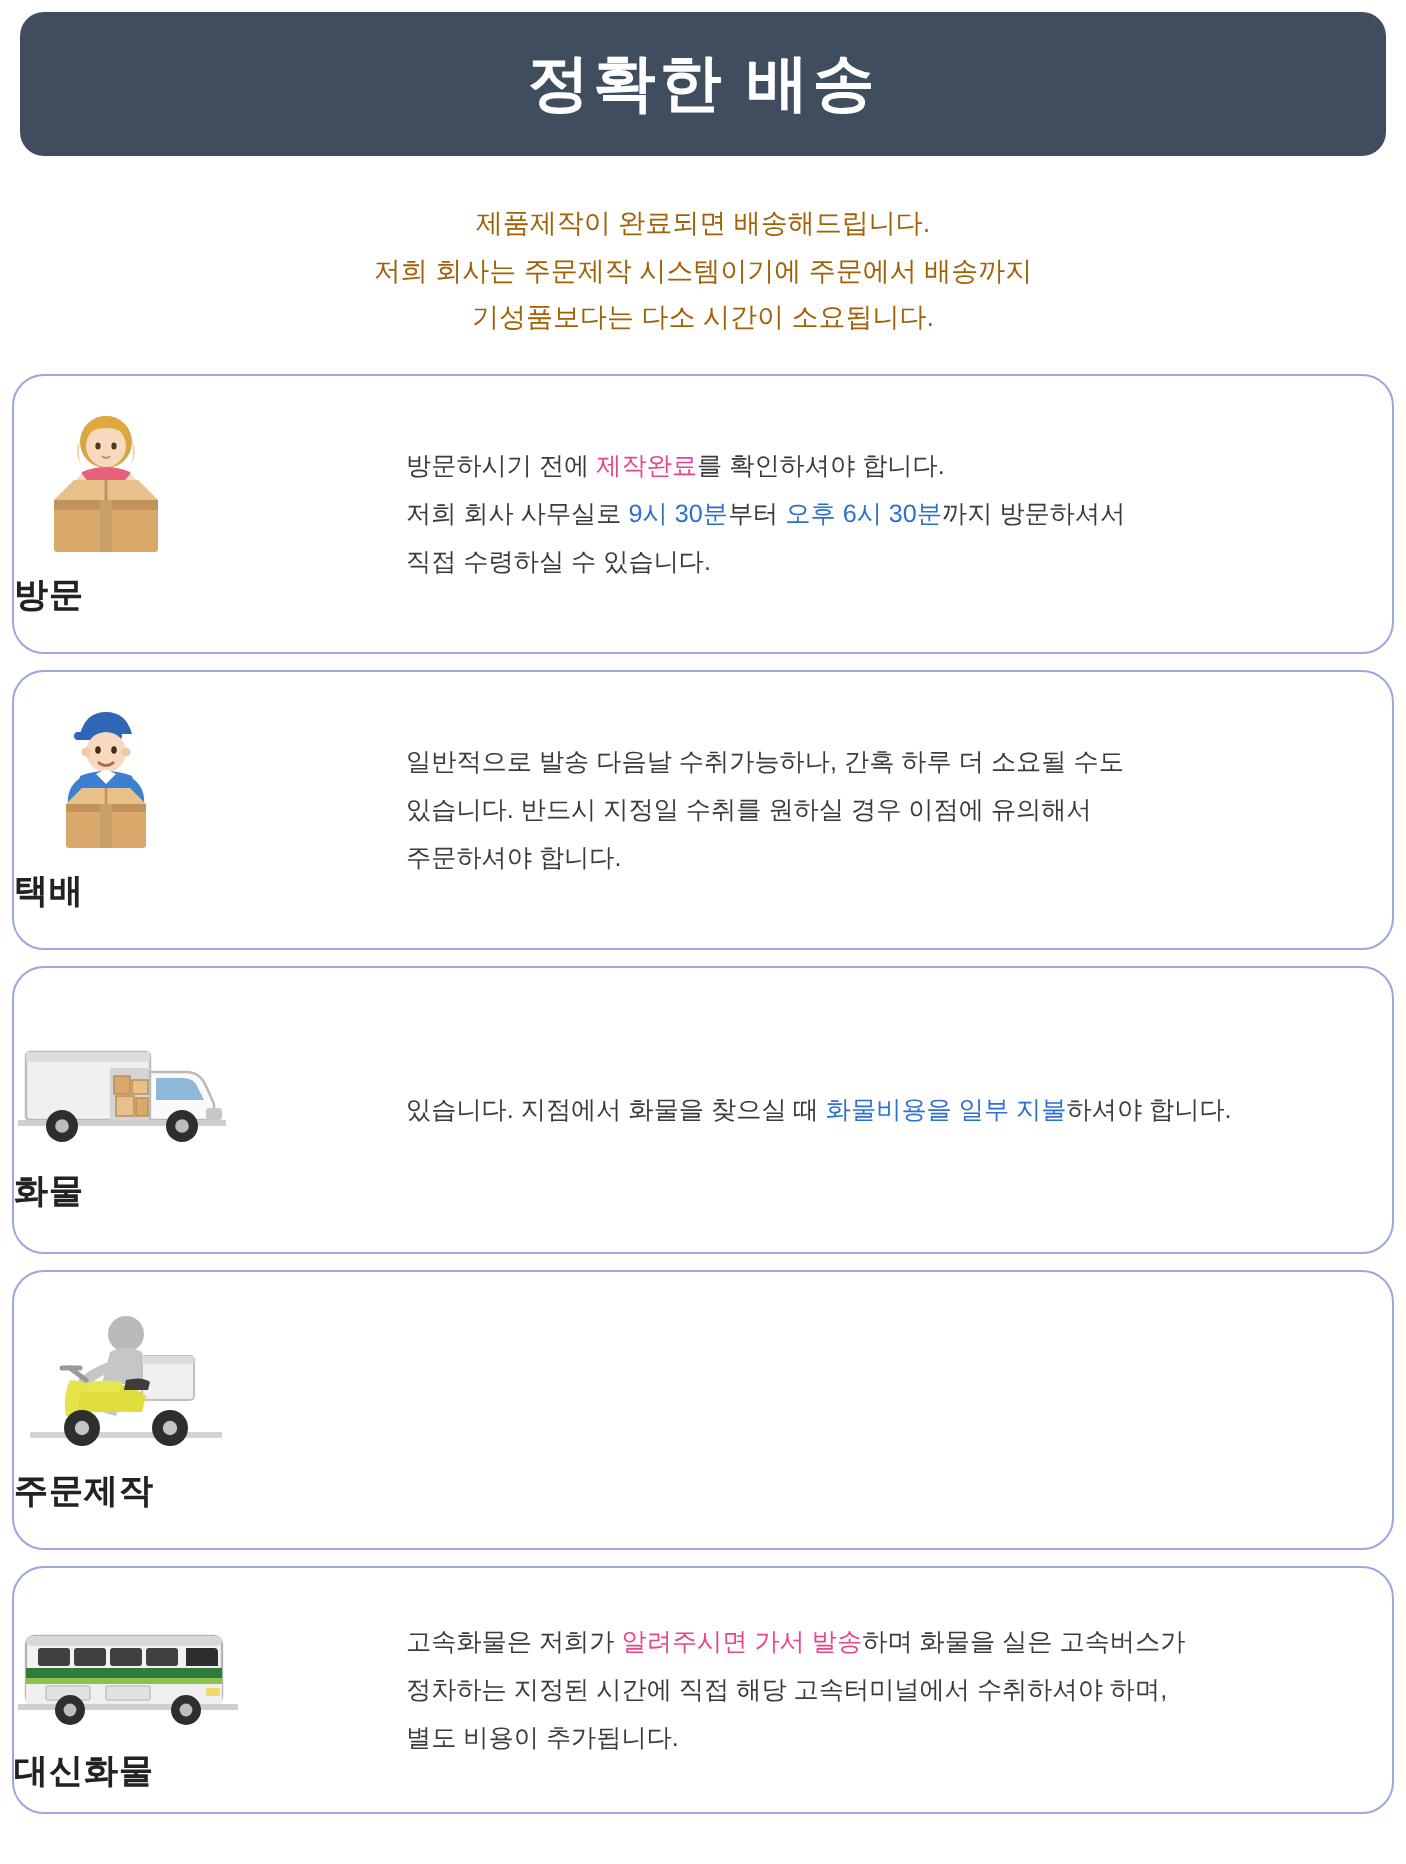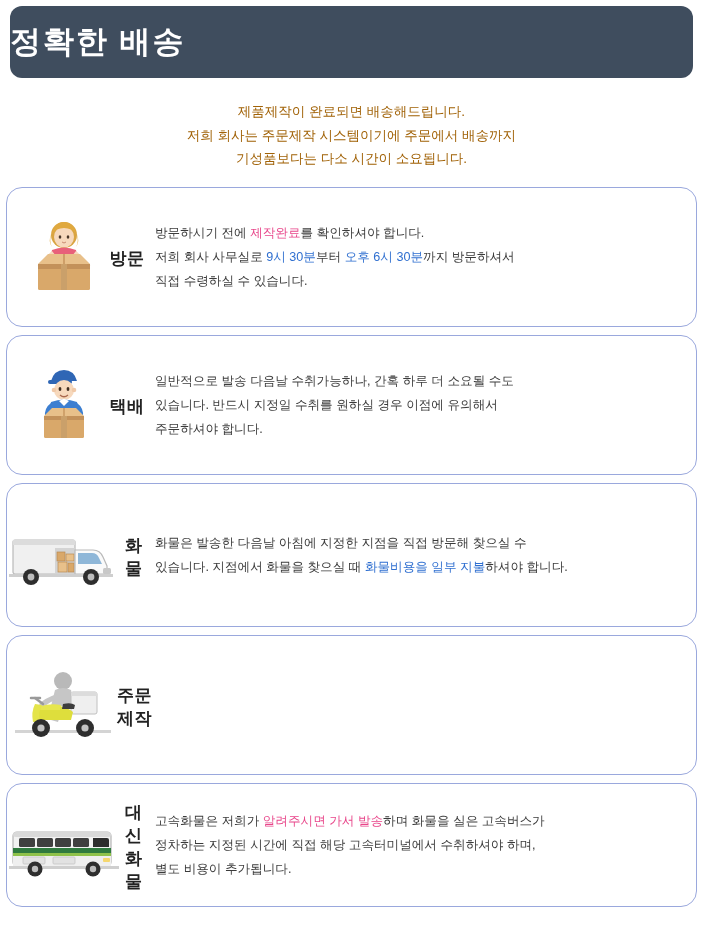--- a/index.html
+++ b/index.html
@@ -21,20 +21,21 @@
   }
 
   
   .header-banner {
     margin: 6px 10px 0 10px;
     height: 72px;
     background: #3f4d5e;
     border-radius: 12px;
     display: flex;
     align-items: center;
+    justify-content: center;
   }
   .header-title {
     color: #ffffff;
     font-size: 31px;
     font-weight: bold;
     letter-spacing: 2px;
   }
 
   
   .intro {
@@ -54,22 +55,22 @@
     border-radius: 16px;
     background: #ffffff;
     display: flex;
     align-items: center;
     box-sizing: border-box;
   }
   .card-icon-col {
     width: 148px;
     min-width: 148px;
     display: flex;
-    flex-direction: row;
-    align-items: center;
+    flex-direction: column;
+    align-items: flex-start;
     justify-content: center;
   }
   .icon-box {
     height: 78px;
     display: flex;
     align-items: flex-end;
     justify-content: center;
   }
   .icon-label {
     margin-top: 4px;
@@ -78,21 +79,21 @@
     color: #222222;
     letter-spacing: 0.5px;
   }
   .card-text {
     flex: 1;
     font-size: 12.6px;
     line-height: 1.92;
     color: #3b3b3b;
     padding-right: 12px;
   }
-  .card-text .line { white-space: nowrap; }
+  .card-text .line { white-space: nowrap; margin-left: 48px; }
   .hl-pink { color: #e8468a; }
   .hl-blue { color: #2f6fd0; }
 
   
   .card-visit   { height: 140px; }
   .card-parcel  { height: 140px; }
   .card-cargo   { height: 144px; }
   .card-quick   { height: 140px; }
   .card-express { height: 124px; }
 
@@ -219,21 +220,20 @@
 
           <circle cx="24" cy="53" r="8" fill="#2e2e2e"></circle>
           <circle cx="24" cy="53" r="3.4" fill="#bdbdbd"></circle>
           <circle cx="84" cy="53" r="8" fill="#2e2e2e"></circle>
           <circle cx="84" cy="53" r="3.4" fill="#bdbdbd"></circle>
         </svg>
       </div>
       <div class="icon-label">화물</div>
     </div>
     <div class="card-text">
-      <div class="line">화물은 발송한 다음날 아침에 지정한 지점을 직접 방문해 찾으실 수</div>
       <div class="line">있습니다. 지점에서 화물을 찾으실 때 <span class="hl-blue">화물비용을 일부 지불</span>하셔야 합니다.</div>
     </div>
   </div>
 
   <div class="card card-quick">
     <div class="card-icon-col">
       <div class="icon-box">
         <svg width="110" height="76" viewBox="0 0 110 76">
 
           <circle cx="56" cy="13" r="9" fill="#b9b9b9"></circle>

